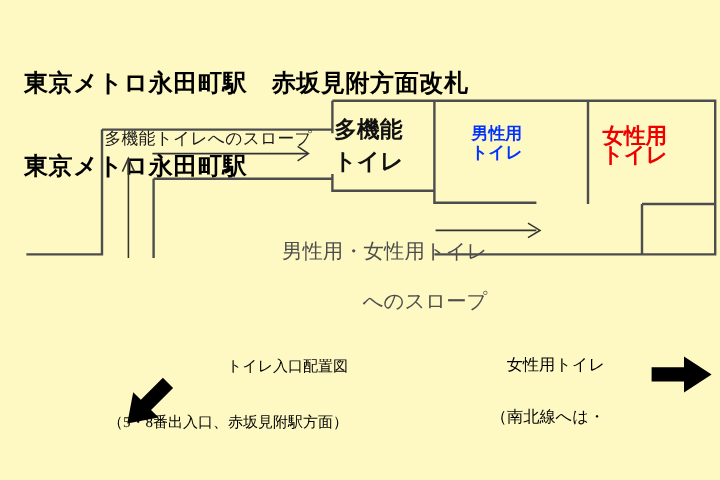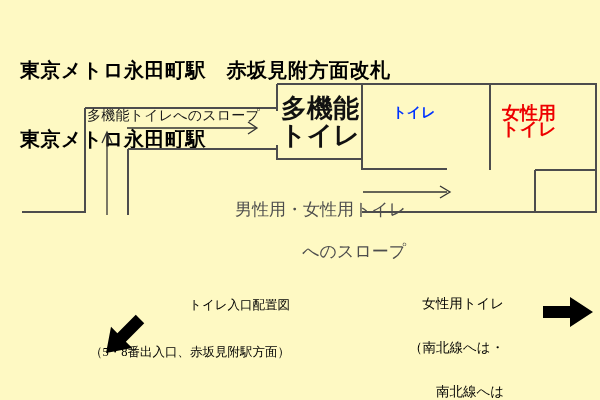--- a/index.html
+++ b/index.html
@@ -7,21 +7,21 @@
     position:relative;width:600px;height:400px;background:#fef9c3;overflow:hidden;
     font-family:Liberation Serif, serif;color:#000;
   }
   .abs{position:absolute;}
   .title{left:20px;top:13px;font-size:20px;font-weight:bold;line-height:23px;letter-spacing:0.5px;white-space:pre;}
   .plan-svg{left:0;top:0;width:600px;height:400px;}
   .lbl{white-space:pre;text-align:right;}
   .slope1{left:87px;top:107px;font-size:14px;color:#1a1a1a;letter-spacing:0.2px;}
   .slope2{left:235px;top:175px;font-size:17px;line-height:14px;color:#4d4d4d;}
   .room{text-align:center;font-weight:bold;}
-  .multi{left:277px;top:95px;width:86px;font-size:26px;line-height:27px;color:#111;}
+  .multi{left:264px;top:95px;width:86px;font-size:19px;line-height:27px;color:#111;}
   .mens{left:354px;top:105px;width:120px;font-size:14px;line-height:16px;color:#0033ff;}
   .womens{left:469px;top:105px;width:120px;font-size:18px;line-height:16px;color:#ee0000;}
   .gate-label{left:90px;top:267px;font-size:12.5px;line-height:15.5px;color:#000;}
   .gate-label .ind1{margin-left:7px;}
   .platform-label{left:409px;top:268px;font-size:13.5px;line-height:14.6px;color:#000;}
   .platform-label .ind1{margin-left:8px;}
   .platform-label .ind2{margin-left:18px;}
 </style>
 </head>
 <body>
@@ -70,20 +70,21 @@
   </svg>
 
   <div class="abs lbl slope1">多機能トイレへのスロープ</div>
 
   <div class="abs room multi">
     <div>多機能</div>
     <div>トイレ</div>
   </div>
 
   <div class="abs room mens">
+    <div>男性用</div>
     <div>トイレ</div>
   </div>
 
   <div class="abs room womens">
     <div>女性用</div>
     <div>トイレ</div>
   </div>
 
   <div class="abs lbl slope2">
     <div>男性用・女性用トイレ</div>
@@ -91,18 +92,17 @@
   </div>
 
   <div class="abs lbl gate-label">
     <div class="ind1">トイレ入口配置図</div>
     <div>（5・8番出入口、赤坂見附駅方面）</div>
   </div>
 
   <div class="abs lbl platform-label">
     <div class="ind1">女性用トイレ</div>
     <div>（南北線へは・</div>
-    <div class="ind2">南北線へは</div>
     
     
   </div>
 
 </div>
 
 </body></html>

